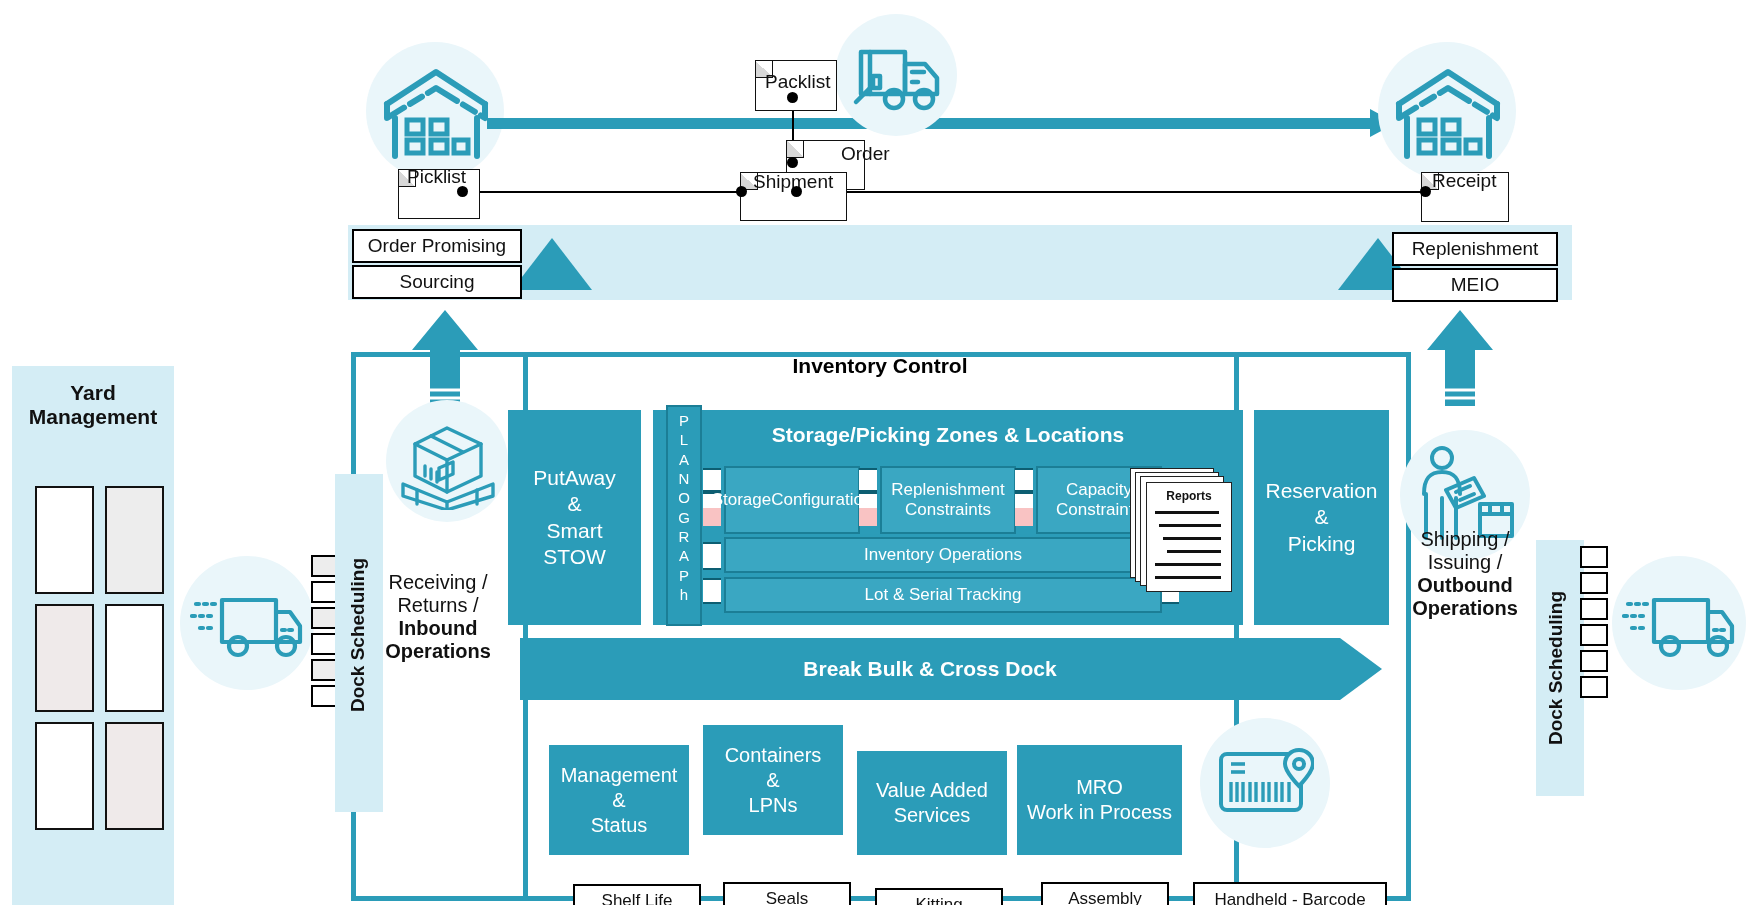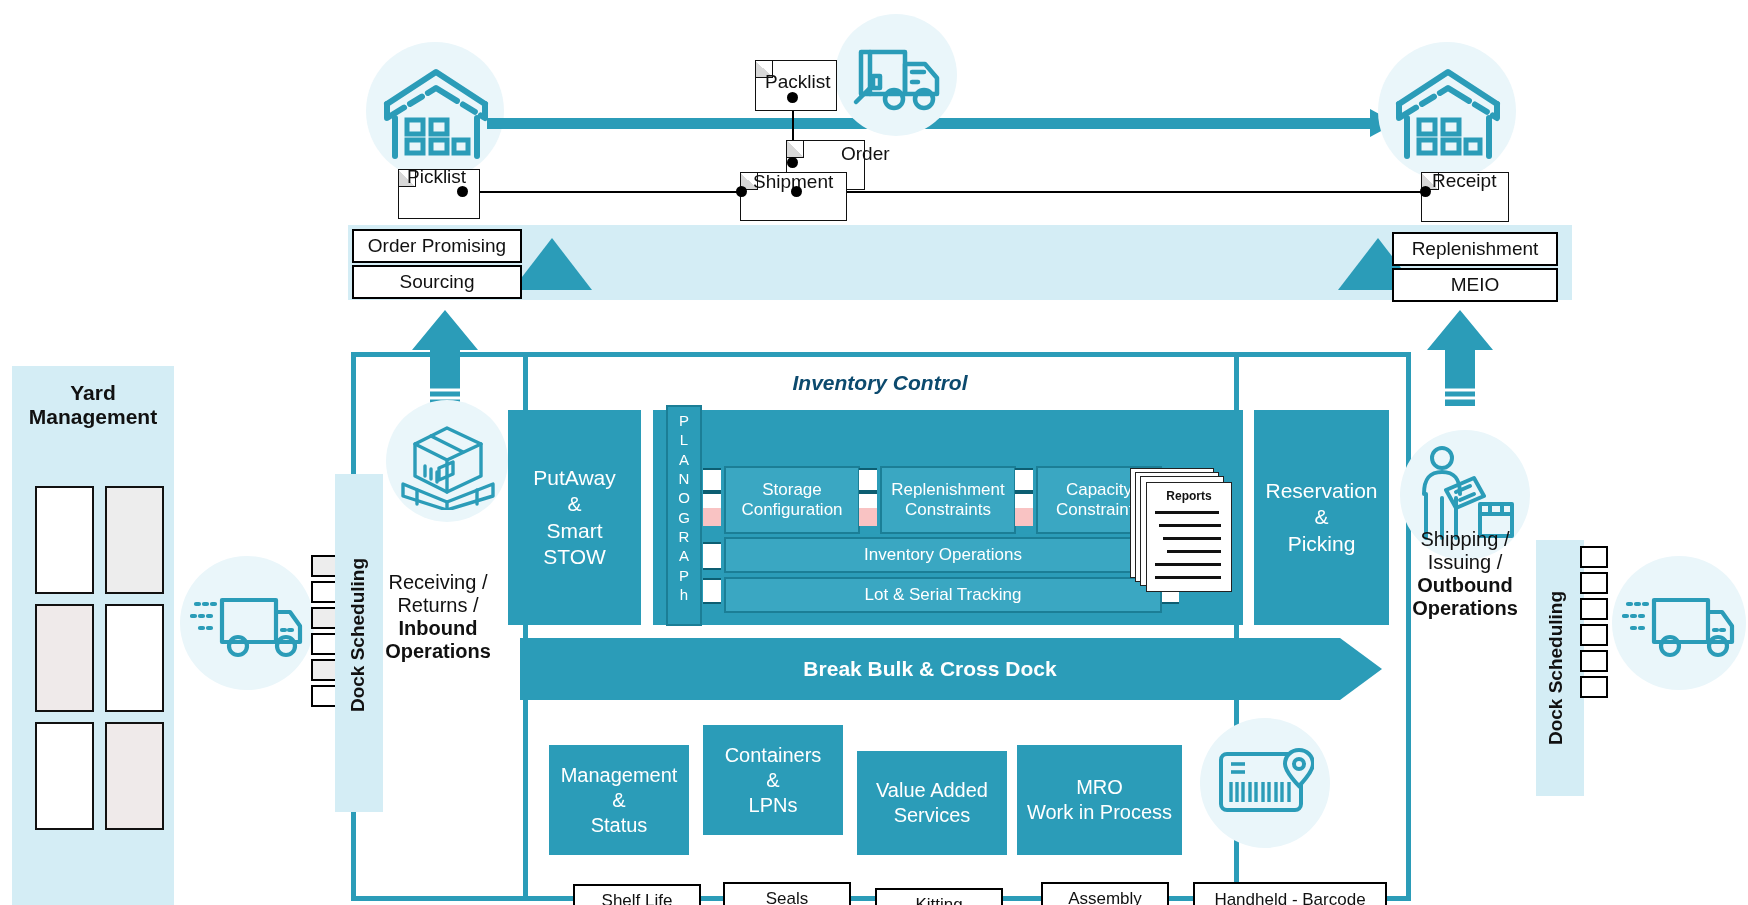--- a/index.html
+++ b/index.html
@@ -322,32 +322,33 @@
         <circle cx="48" cy="60" r="9"></circle>
         <circle cx="96" cy="60" r="9"></circle>
         <path d="M6 18 L28 18" stroke-dasharray="3 5"></path>
         <path d="M2 30 L24 30" stroke-dasharray="3 5"></path>
         <path d="M10 42 L26 42" stroke-dasharray="3 5"></path>
         <path d="M92 44 L106 44" stroke-dasharray="3 4"></path>
       </g>
     </svg>
   </div>
 
-  <div class="abs ctr bold" style="left:700px;top:369px;width:360px;height:28px;font-size:21px;color:#0c4a6e;font-style:italic;">Inventory Control</div>
+  <div class="abs ctr bold" style="left:700px;top:352px;width:360px;height:28px;font-size:21px;color:#000000;">Inventory Control</div>
 
   <div class="bigbox" style="left:508px;top:410px;width:133px;height:215px;">
     <div style="display:flex;flex-direction:column;">
       <span>PutAway</span>
       <span>&amp;</span>
       <span>Smart</span>
       <span>STOW</span>
     </div>
   </div>
 
   <div class="abs" style="left:653px;top:410px;width:590px;height:215px;background:#2B9CB8;"></div>
+  <div class="abs ctr bold" style="left:653px;top:420px;width:590px;height:30px;font-size:21px;color:#ffffff;">Storage/Picking Zones &amp; Locations</div>
 
   <div class="plano" style="left:666px;top:405px;width:32px;height:213px;">
     <span>P</span>
     <span>L</span>
     <span>A</span>
     <span>N</span>
     <span>O</span>
     <span>G</span>
     <span>R</span>
     <span>A</span>
@@ -355,21 +356,21 @@
     <span>h</span>
   </div>
 
   <div class="tick" style="left:703px;top:468px;width:18px;height:20px;"></div>
   <div class="tick" style="left:703px;top:492px;width:18px;height:14px;"></div>
   <div class="tickpink" style="left:703px;top:508px;width:18px;height:18px;"></div>
   <div class="tick" style="left:703px;top:542px;width:18px;height:24px;"></div>
   <div class="tick" style="left:703px;top:578px;width:18px;height:22px;"></div>
 
   <div class="zonebox" style="left:724px;top:466px;width:132px;height:64px;">
-    <div style="display:flex;flex-direction:column;">
+    <div style="display:flex;flex-direction:row;">
       <span>Storage</span>
       <span>Configuration</span>
     </div>
   </div>
   <div class="tick" style="left:859px;top:468px;width:18px;height:20px;"></div>
   <div class="tick" style="left:859px;top:492px;width:18px;height:14px;"></div>
   <div class="tickpink" style="left:859px;top:508px;width:18px;height:18px;"></div>
   <div class="tick" style="left:859px;top:542px;width:18px;height:24px;"></div>
   <div class="tick" style="left:859px;top:578px;width:18px;height:22px;"></div>
 

